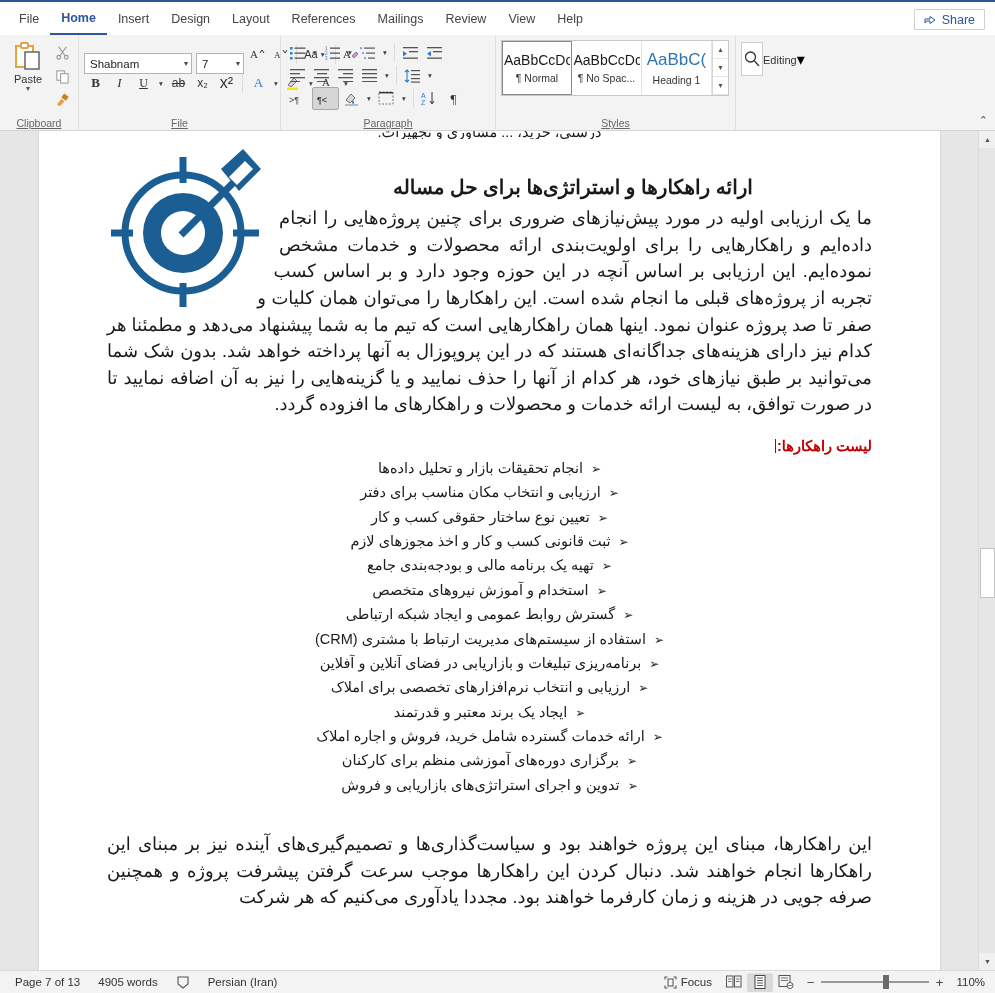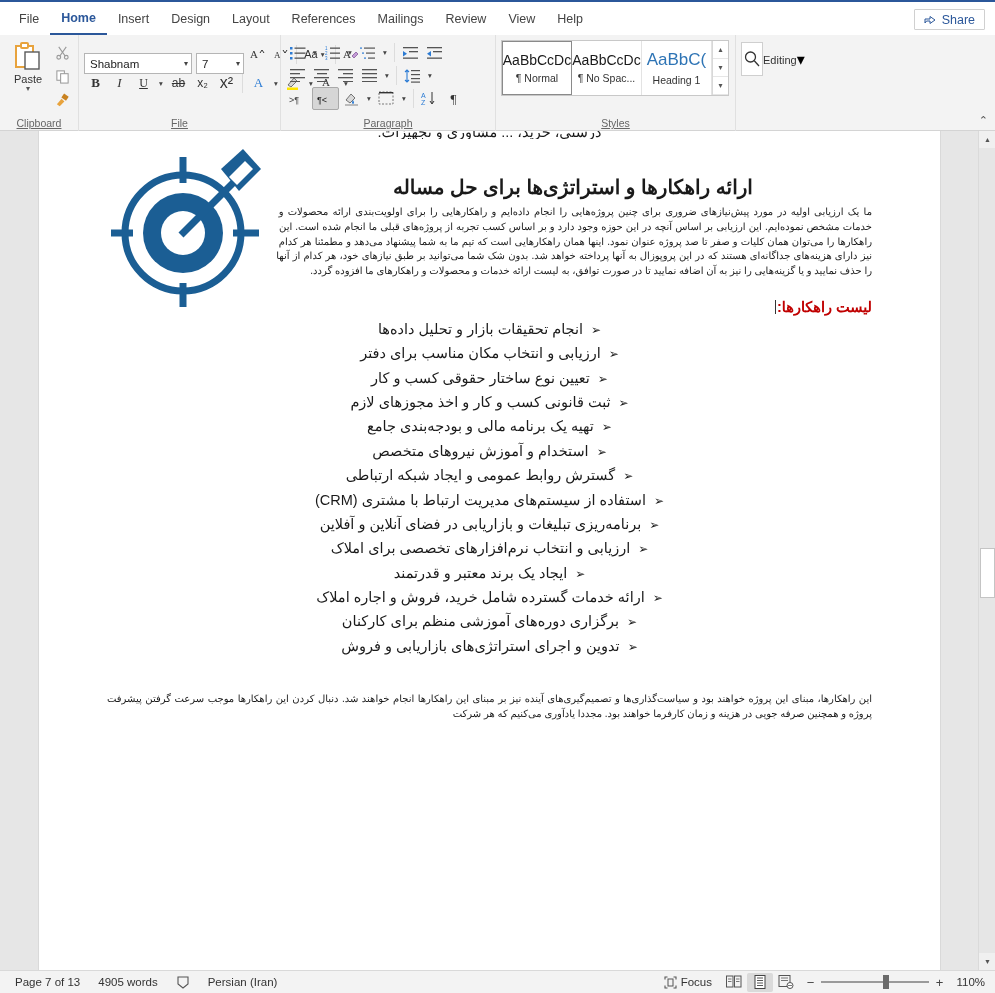--- a/index.html
+++ b/index.html
@@ -88,21 +88,21 @@
   .mini-carat { font-size: 7.5px; color: #444; width:10px; text-align:center; cursor:pointer; }
 
   
   .gallery { display: flex; border: 1px solid #c8c8c8; background: #fff; height: 56px; margin-top: 2px;}
   .stile {
     width: 70px; border-right: 1px solid #e3e3e3;
     display: flex; flex-direction: column; align-items: center; justify-content: center;
     cursor: pointer; background: #fff;
   }
   .stile.sel { border: 1.5px solid #8a8a8a; }
-  .stile .samp { font-size: 14px; color: #1a1a1a; overflow:hidden; white-space:nowrap; width:84px; text-align:center;}
+  .stile .samp { font-size: 14px; color: #1a1a1a; overflow:hidden; white-space:nowrap; width:66px; text-align:center;}
   .stile .nm { font-size: 10.5px; color: #333; margin-top: 4px; white-space:nowrap; overflow:hidden; width:68px; text-align:center;}
   .stile.h1 .samp { color: #2e74b5; font-size: 17px; }
   .gal-nav { width: 16px; display: flex; flex-direction: column; border-left: 1px solid #d8d8d8; }
   .gal-nav div {
     flex: 1; display: flex; align-items: center; justify-content: center;
     font-size: 8px; color: #555; cursor: pointer; border-bottom: 1px solid #e6e6e6;
   }
 
   
   .editbtn { width: 58px; display:flex; flex-direction:row; align-items:center; cursor:pointer; padding-top:4px;}
@@ -119,21 +119,21 @@
   .cut-line {
     height: 14px; overflow: hidden; font-size: 14.5px; color: #1a1a1a;
     text-align: center; direction: rtl; line-height: 14px;
     position: relative; top: -6px;
   }
   h1.doc-h {
     font-size: 20px; font-weight: bold; color: #1a1a1a;
     text-align: center; margin: 30px 0 6px 0; direction: rtl;
   }
   p.doc-p {
-    font-size: 10px; line-height: 1.48; color: #1a1a1a;
+    font-size: 18px; line-height: 1.48; color: #1a1a1a;
     text-align: justify; text-align-last: right; margin: 0 0 4px 0; direction: rtl;
   }
   .float-icon { float: left; width: 160px; height: 160px; margin: 2px 10px 4px 4px; shape-outside: circle(50%); }
   .red-h { color: #c00000; font-weight: bold; font-size: 14.5px; text-align: right; direction: rtl; margin: 20px 0 2px 0; }
   .red-h .caret { display:inline-block; width:1px; height:14px; background:#333; vertical-align:-2px; margin-right:1px;}
   ul.doc-list { list-style: none; margin: 0 0 0 0; padding: 0 0 0 0; direction: rtl; }
   ul.doc-list li {
     font-size: 14.5px; color: #1a1a1a; line-height: 1.68;
     text-align: center; direction: rtl; position: relative;
   }

